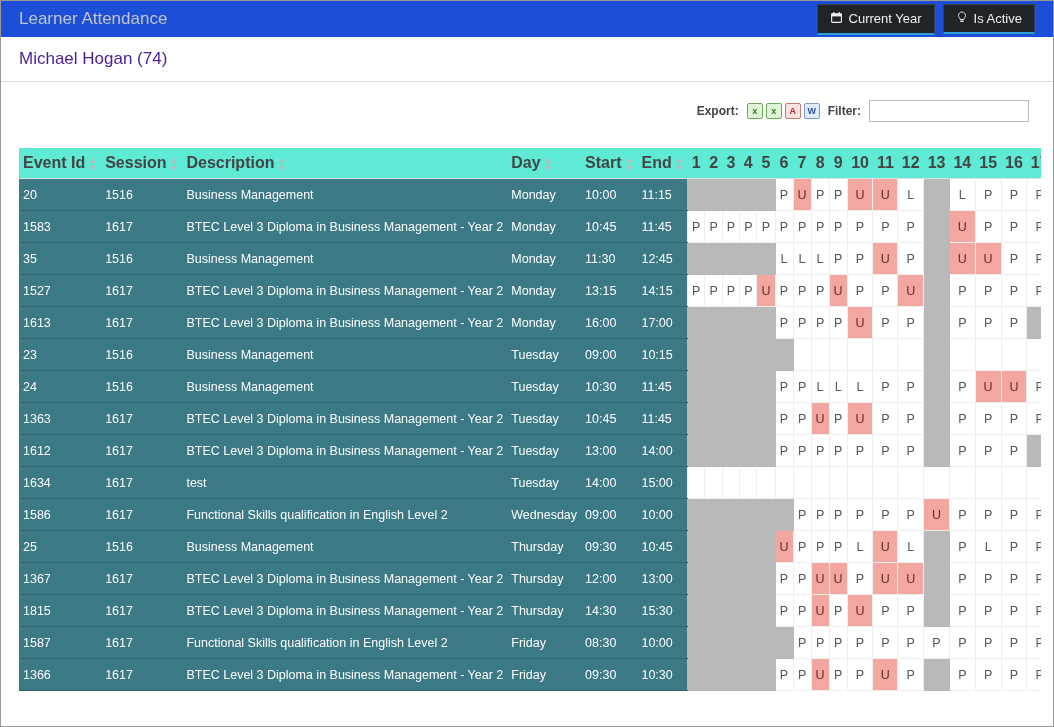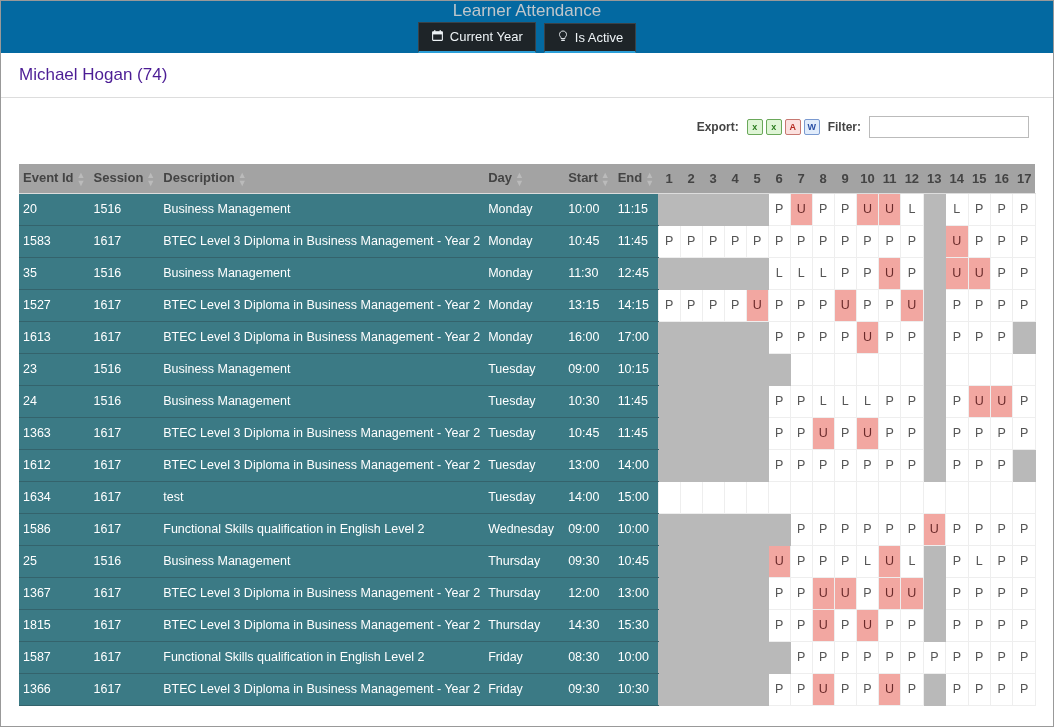--- a/index.html
+++ b/index.html
@@ -1,18 +1,18 @@
 <!DOCTYPE html>
 <html><head>
 <meta charset="utf-8">
 <style>
 * { box-sizing: border-box; margin: 0; padding: 0; }
 body { font-family: "Segoe UI", Arial, sans-serif; font-size: 13px; background: #fff; color: #333; }
 .app { width: 1054px; height: 727px; border: 1px solid #999; position: relative; display: flex; flex-direction: column; overflow: hidden; }
-.topbar { background: #0369a1; color: #cfd3d6; height: 52px; display: flex; align-items: center; padding: 0 18px; justify-content: space-between; flex-direction: column; }
+.topbar { background: #1d4ed8; color: #cfd3d6; height: 36px; display: flex; align-items: center; padding: 0 18px; justify-content: space-between; }
 .topbar-title { font-size: 17px; color: #bfc6cb; }
 .topbar-right { display: flex; align-items: center; gap: 8px; }
 .pill { background: #1e2428; border: 1px solid #3a4248; border-bottom: 2px solid #2b9fd8; color: #eef3f6; padding: 6px 12px; font-size: 13px; display: flex; gap: 6px; cursor: pointer; }
 .pill .icon { font-size: 12px; }
 .user { display: flex; align-items: center; gap: 8px; color: #d7dde1; margin-left: 14px; cursor: pointer; }
 .avatar { width: 26px; height: 26px; border-radius: 50%; background: radial-gradient(circle at 35% 35%, #f3d9b0 0 40%, #c98f4a 41% 100%); border: 1px solid #5a6066; }
 .caret { font-size: 10px; margin-left: 2px; }
 
 .subhead { background: #fff; border-bottom: 1px solid #ddd; padding: 12px 18px; font-size: 17px; color: #4c1d95; }
 
@@ -33,21 +33,21 @@
 .filter-input { border: 1px solid #bbb; height: 22px; width: 160px; padding: 2px 4px; font-size: 12px; }
 
 .table-scroll { overflow-x: auto; padding-bottom: 4px; margin-right: 12px;}
 .table-scroll::-webkit-scrollbar { height: 16px; }
 .table-scroll::-webkit-scrollbar-track { background: #f0f0f0; }
 .table-scroll::-webkit-scrollbar-thumb { background: #c7c7c7; border: 3px solid #f0f0f0; border-radius: 8px; }
 .table-scroll::-webkit-scrollbar-button:single-button { background: #e8e8e8; display: block; height: 16px; width: 16px; border: 1px solid #ccc; }
 
 table { border-collapse: collapse; table-layout: fixed; }
 th, td { text-align: left; font-weight: normal; }
-thead th { color: #444; font-size: 13px; font-weight: 700; padding: 6px 4px; border-bottom: 1px solid #ddd; white-space: nowrap; background:#a3a3a3; }
+thead th { color: #444; font-size: 16px; font-weight: 700; padding: 6px 4px; border-bottom: 1px solid #ddd; white-space: nowrap; background:#5eead4; }
 thead th .sort { color: #bbb; font-size: 9px; display:inline-block; margin-left:3px; line-height:8px; vertical-align:middle; }
 thead th .sort::before { content: "▲"; display:block; }
 thead th .sort::after { content: "▼"; display:block; }
 
 .col-event { width: 64px; }
 .col-session { width: 60px; }
 .col-desc { width: 312px; }
 .col-day { width: 80px; }
 .col-start { width: 46px; }
 .col-end { width: 42px; }

